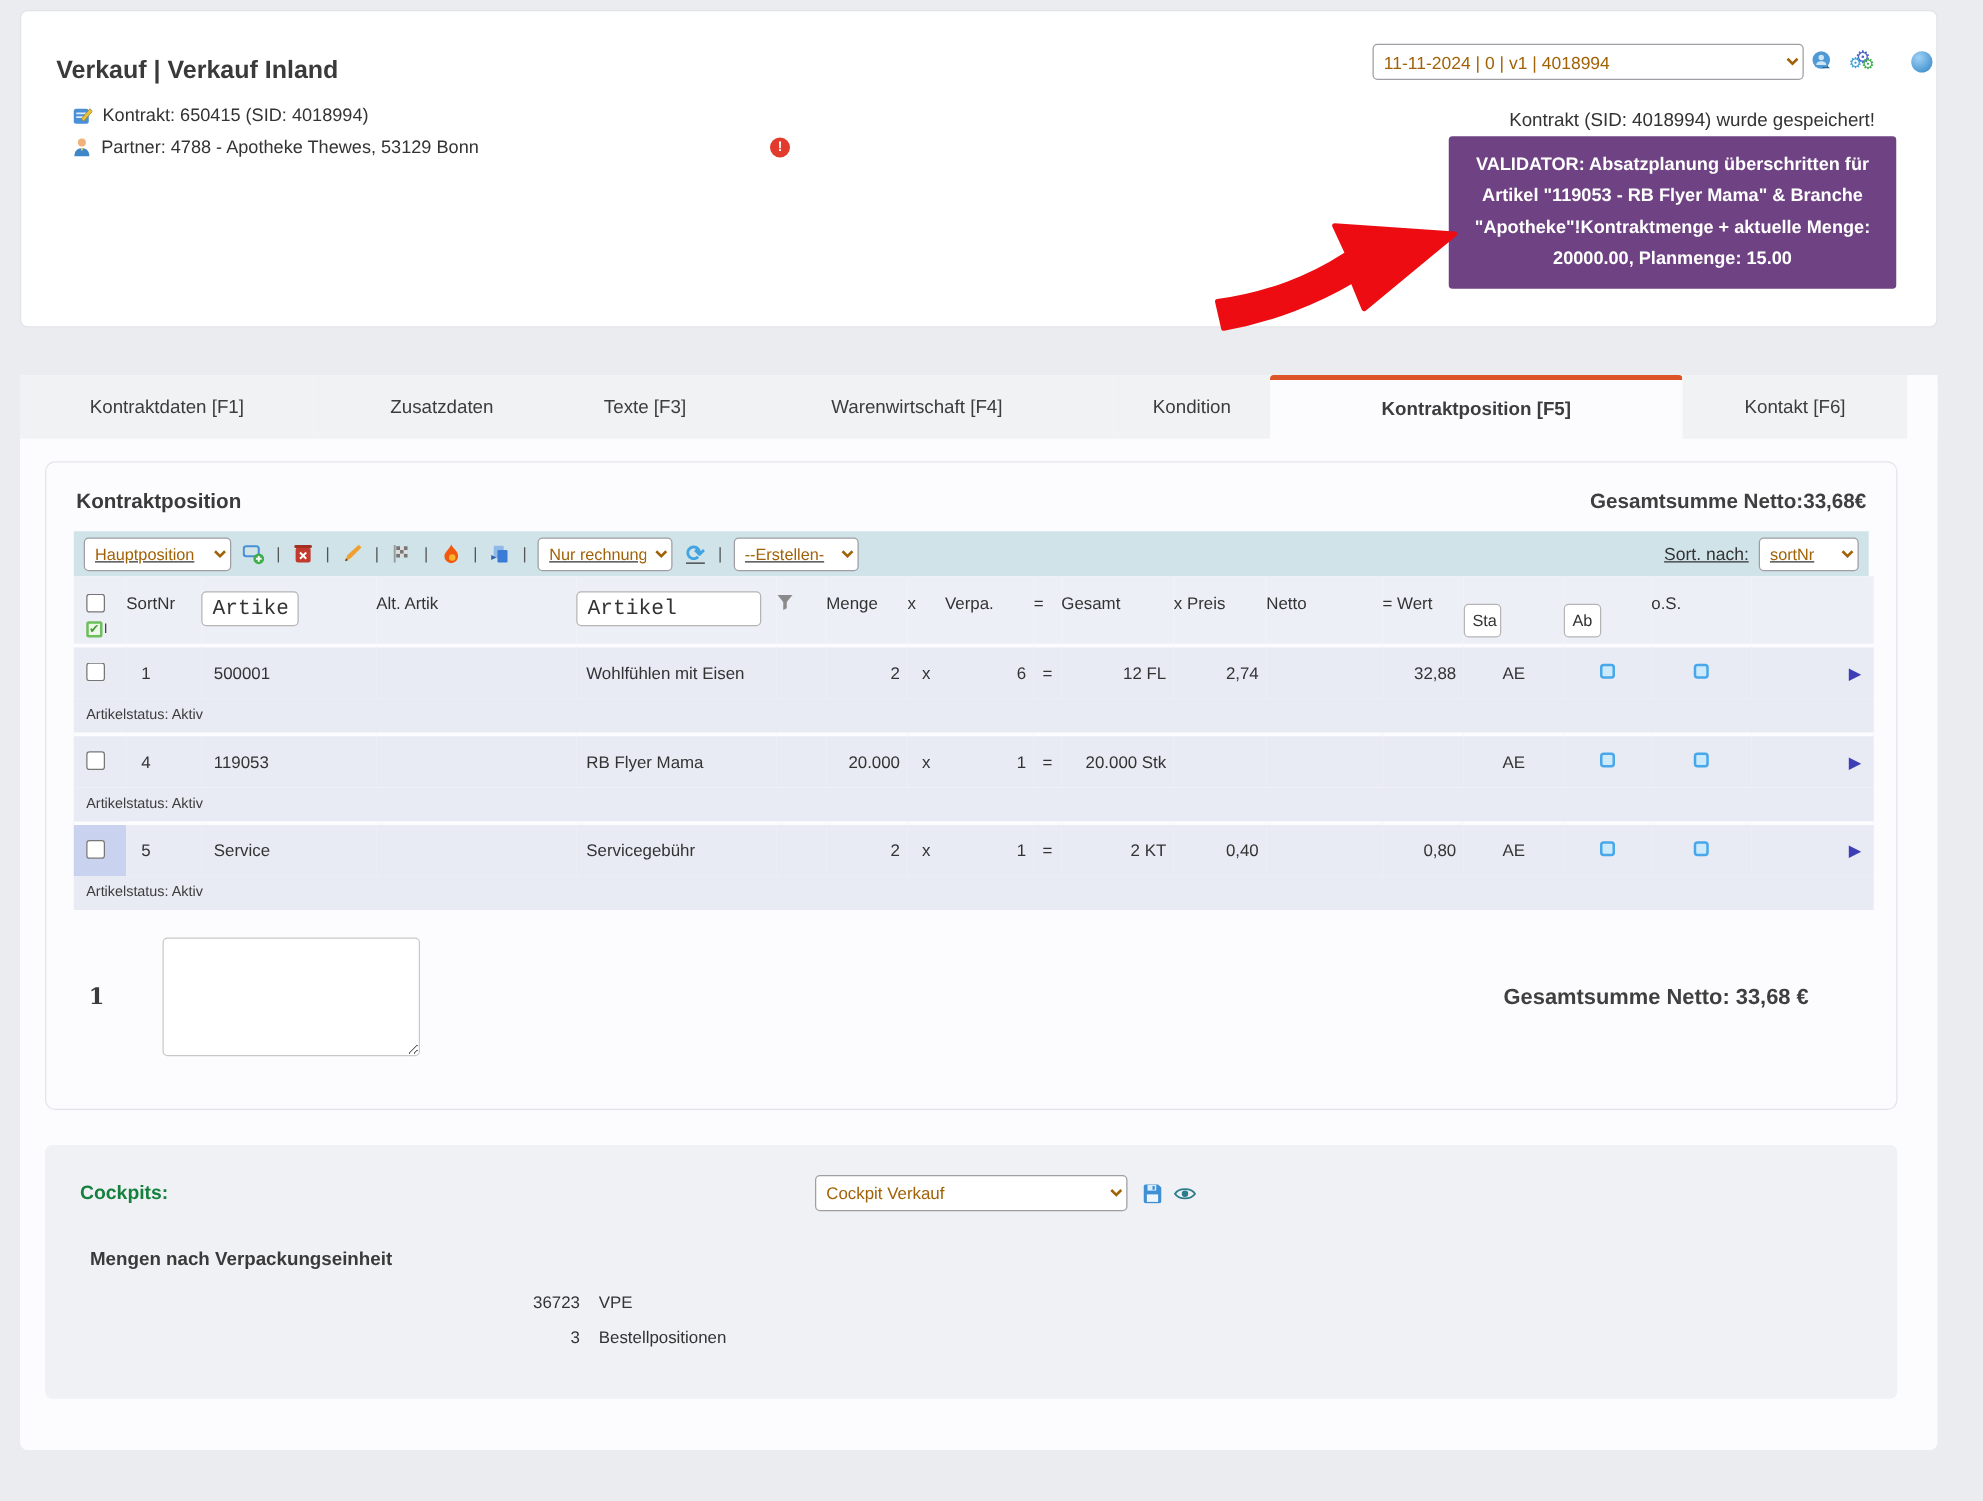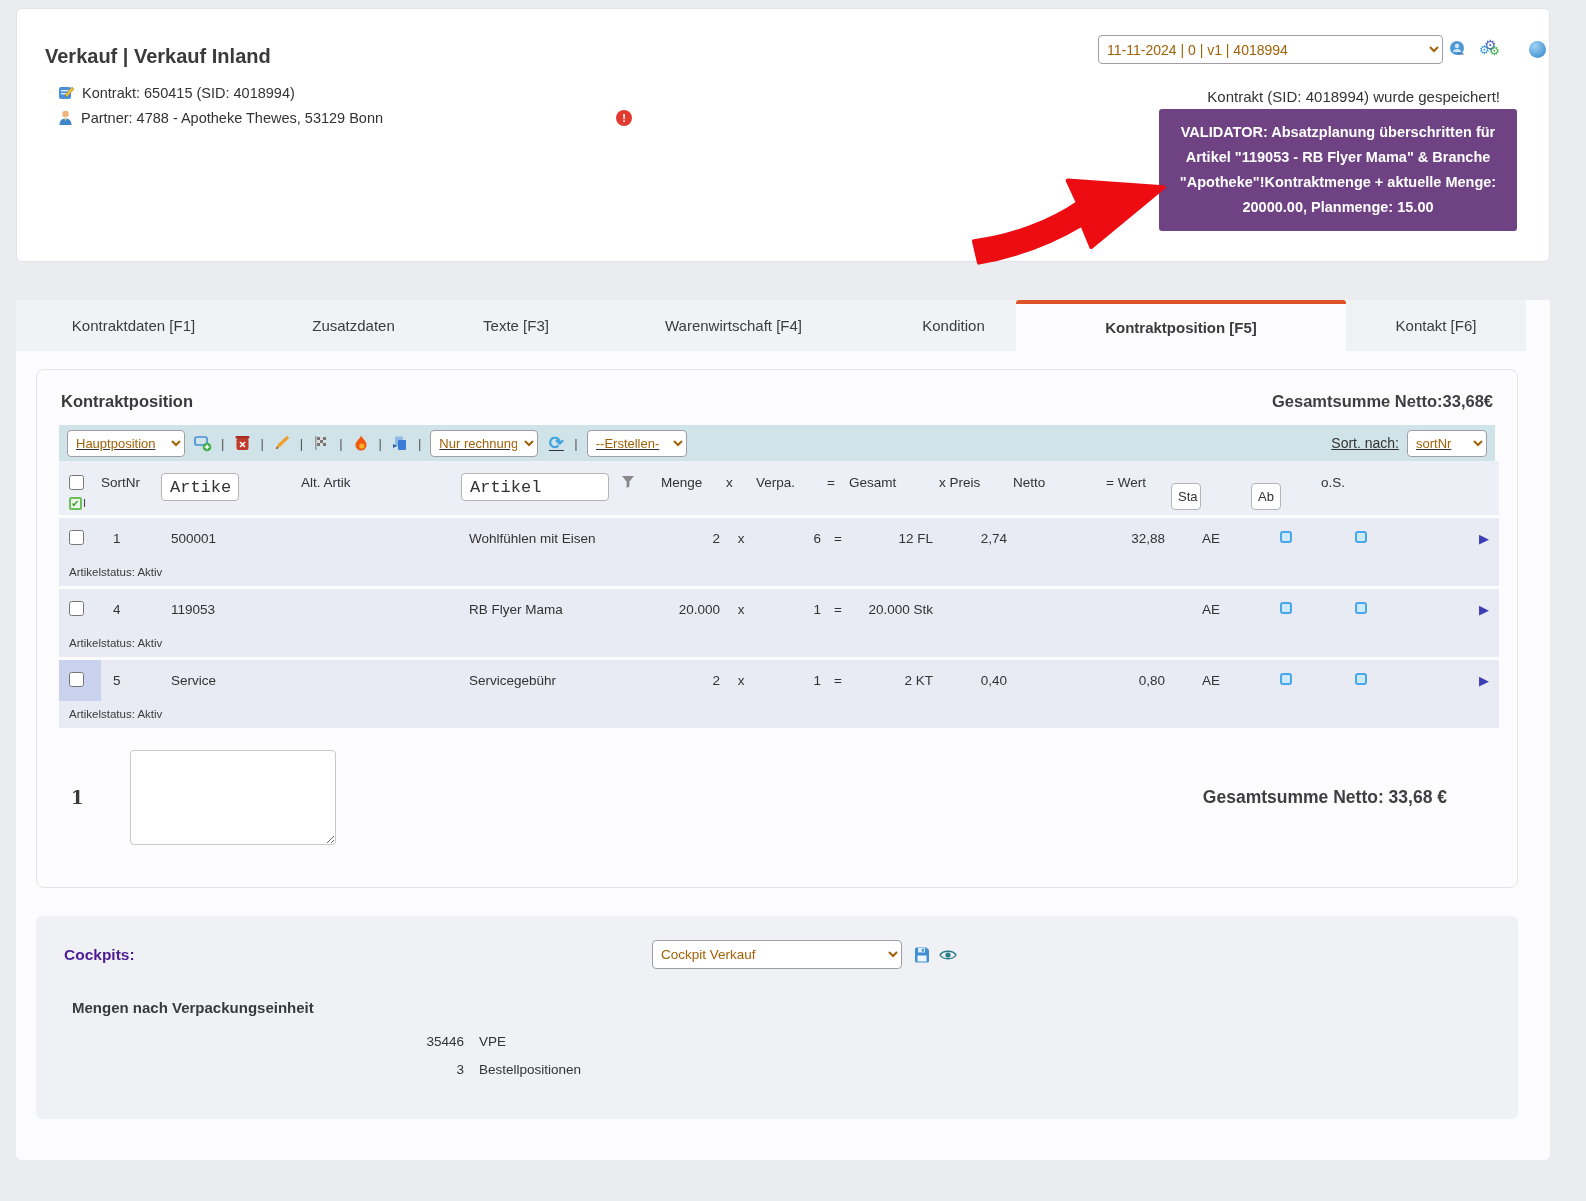--- a/index.html
+++ b/index.html
@@ -89,21 +89,21 @@
   input[type=checkbox]{ width:15px; height:15px; cursor:pointer; }
   
   .panel-footer { display:flex; align-items:center; margin:22px 36px 0 34px; }
   .pos-num { font-family:"DejaVu Serif", serif; font-weight:bold; font-size:18px; color:#3a3a3a; }
   .note-area { width:206px; height:95px; margin-left:46px; border:1px solid #c9c9c9; border-radius:4px; resize:both;
     background:#fff; font-family:"Liberation Sans",sans-serif; }
   .footer-total { margin-left:auto; font-size:17.5px; font-weight:bold; color:#3f3f3f; padding-right:34px; }
   
   .cockpits { margin:28px 32px 0 20px; background:#f0f1f5; border-radius:6px; padding:24px 28px 42px; }
   .cockpit-row { display:grid; grid-template-columns:1fr auto 1fr; align-items:center; }
-  .cockpit-label { font-size:15.5px; font-weight:bold; color:#4c1d95; }
+  .cockpit-label { font-size:15.5px; font-weight:bold; color:#15803d; }
   #cockpit-select { width:250px; }
   .cockpit-icons { display:flex; gap:9px; align-items:center; margin-left:12px; }
   .section-title { margin:30px 0 0 8px; font-size:15px; font-weight:bold; color:#3a3a3a; }
   .stats { margin-top:18px; display:grid; grid-template-columns:400px auto; column-gap:15px; row-gap:13px; font-size:13.5px; color:#333; }
   .stat-val { text-align:right; }
 </style>
 </head>
 <body>
 
 <div class="card" id="topcard">
@@ -410,19 +410,19 @@
         <svg width="18" height="12" viewBox="0 0 18 12">
           <path d="M1 6 C4 1 14 1 17 6 C14 11 4 11 1 6 Z" fill="none" stroke="#2b7d8c" stroke-width="1.4"></path>
           <circle cx="9" cy="6" r="2.6" fill="#2b7d8c"></circle>
         </svg>
       </span>
     </div>
 
     <div class="section-title">Mengen nach Verpackungseinheit</div>
 
     <div class="stats">
-      <span class="stat-val">35446</span>
+      <span class="stat-val">36723</span>
       <span>VPE</span>
       <span class="stat-val">3</span>
       <span>Bestellpositionen</span>
     </div>
   </div>
 </div>
 
 </body></html>

